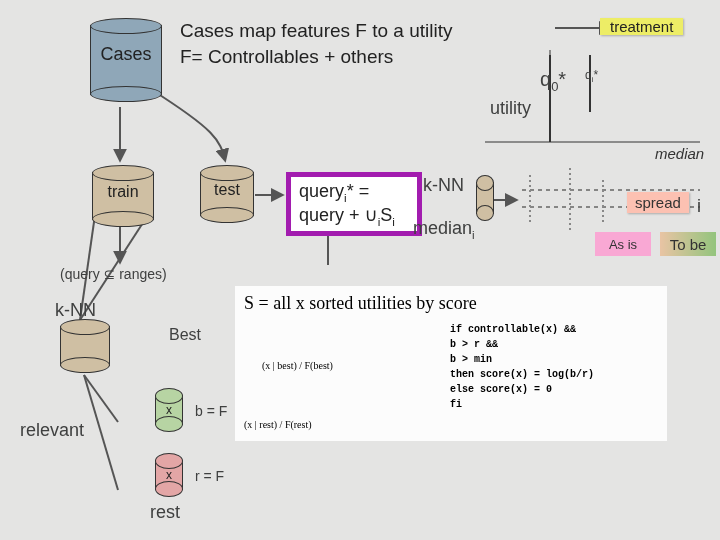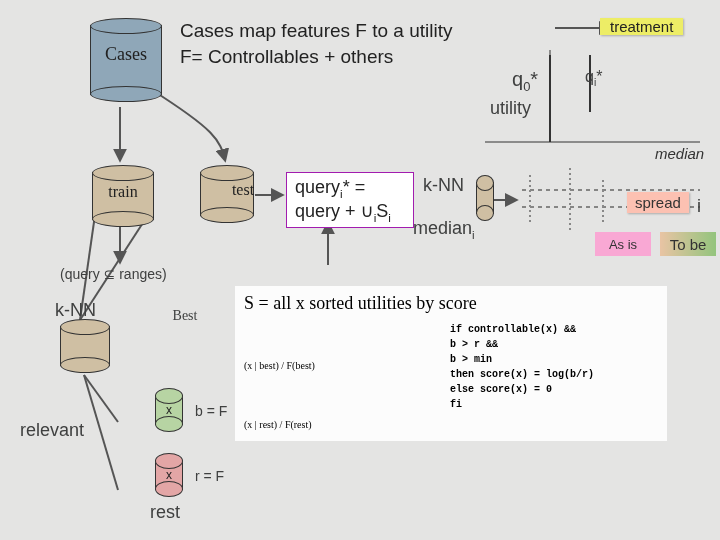--- a/index.html
+++ b/index.html
@@ -6,21 +6,21 @@
   body {
     width:720px; height:540px;
     background:#e4e4e3;
     font-family: Arial, Helvetica, sans-serif;
     font-size:16px;
     color:#3f4040;
     position:relative;
     overflow:hidden;
   }
   .abs { position:absolute; }
-  .center-text { text-align:center;font-family:Liberation Serif, serif; }
+  .center-text { text-align:center; }
 
   
   .cyl {
     position:absolute;
     border-left:1px solid #333;
     border-right:1px solid #333;
   }
   .cyl::before, .cyl::after {
     content:"";
     position:absolute;
@@ -46,21 +46,21 @@
   .cyl-small-label {
     position:absolute;
     left:50%; top:50%;
     transform:translate(-50%, -50%);
     font-size:12px;
     color:#222;
   }
 
   .box-white {
     background:#fff;
-    border:1px solid #a21caf;
+    border:5px solid #a21caf;
     padding:6px 10px;
     font-size:18px;
     color:#222;
   }
   .box-inset {
     position:absolute;
     background:#eded66;
     box-shadow:1px 1px 2px rgba(0,0,0,0.25);
     padding:0 10px;
     font-size:15px;
@@ -200,64 +200,64 @@
 
 <div class="cyl cyl-blue" style="left:90px; top:25px; width:70px; height:70px;">
   <div class="cyl-label center-text">Cases</div>
 </div>
 
 <div class="cyl cyl-tan" style="left:92px; top:172px; width:60px; height:48px;">
   <div class="cyl-label center-text" style="font-size:16px;">train</div>
 </div>
 
 <div class="cyl cyl-tan" style="left:200px; top:172px; width:52px; height:44px;">
-  <div class="cyl-label center-text" style="font-size:16px;padding-left:16px;">test</div>
+  <div class="cyl-label center-text" style="font-size:16px;">test</div>
 </div>
 
 <div class="abs box-white" style="left:286px; top:172px; width:110px; padding:4px 8px;">
   <div>
     <span>query</span><span class="subsup"><span class="sub">i</span></span><span>* = </span>
   </div>
   <div>
     <span>query + </span>∪<span class="subsup"><span class="sub">i</span></span><span>S</span><span class="subsup"><span class="sub">i</span></span>
   </div>
 </div>
 
 <div class="abs" style="left:423px; top:175px; font-size:18px;">k-NN</div>
 
 <div class="abs" style="left:413px; top:218px; font-size:18px;">
   <span>median</span><span class="subsup"><span class="sub">i</span></span>
 </div>
 
 <div class="cyl cyl-tan" style="left:476px; top:182px; width:16px; height:32px;"></div>
 
 <div class="abs" style="left:490px; top:98px; font-size:18px;">utility</div>
-<div class="abs" style="left:512px; top:68px; font-size:20px;">
+<div class="abs" style="left:540px; top:68px; font-size:20px;">
   <span>q</span><span class="subsup"><span class="sub">0</span></span><span>*</span>
 </div>
-<div class="abs" style="left:585px; top:68px; font-size:16px;text-align:right;">
+<div class="abs" style="left:585px; top:68px; font-size:12px;text-align:right;">
   <span>q</span><span class="subsup"><span class="sub">i</span></span><span>*</span>
 </div>
 
 <div class="median-lbl" style="left:655px; top:145px;">median</div>
 
 <div class="spread-box" style="left:627px; top:192px;">spread</div>
 <div class="abs" style="left:697px; top:196px; font-size:18px;">i</div>
 
 <div class="asis" style="left:595px; top:232px;">As is</div>
 <div class="tobe" style="left:660px; top:232px;">To be</div>
 
 <div class="abs" style="left:60px; top:266px; font-size:14px;">
   <span>(query </span>⊆<span> ranges)</span>
 </div>
 
 <div class="cyl cyl-tan" style="left:60px; top:326px; width:48px; height:40px;"></div>
 <div class="abs" style="left:55px; top:300px; font-size:18px;">k-NN</div>
 
-<div class="abs center-text" style="left:145px; top:308px; width:80px; font-size:14px; line-height:1.2;">
+<div class="abs center-text" style="left:145px; top:325px; width:80px; font-size:16px; line-height:1.2;">
   <div>Best</div>
 </div>
 
 <div class="abs" style="left:20px; top:420px; font-size:18px;">relevant</div>
 
 <div class="cyl cyl-green" style="left:155px; top:395px; width:26px; height:30px;">
   <div class="cyl-small-label">x</div>
 </div>
 
 <div class="cyl cyl-red" style="left:155px; top:460px; width:26px; height:30px;">
@@ -266,21 +266,21 @@
 
 <div class="abs" style="left:150px; top:502px; font-size:18px;">rest</div>
 
 <div class="abs smalltxt" style="left:195px; top:403px;">b = F</div>
 <div class="abs smalltxt" style="left:195px; top:468px;">r = F</div>
 
 <div class="formula-block" style="left:235px; top:286px; width:430px;">
   <div class="top">S = all x sorted utilities by  score</div>
   <div class="grid">
     <div class="col" style="width:190px; padding-top:40px;">
-      <div style="margin-bottom:44px;">(x | best) / F(best)</div>
+      <div style="margin-bottom:44px;margin-left:18px;">(x | best) / F(best)</div>
       <div>(x | rest) / F(rest)</div>
     </div>
     <div class="col right">
       <div>if  controllable(x) &amp;&amp;</div>
       <div>    b &gt; r  &amp;&amp;</div>
       <div>    b &gt; min</div>
       <div>then score(x) = log(b/r)</div>
       <div>else score(x) = 0</div>
       <div>fi</div>
     </div>

